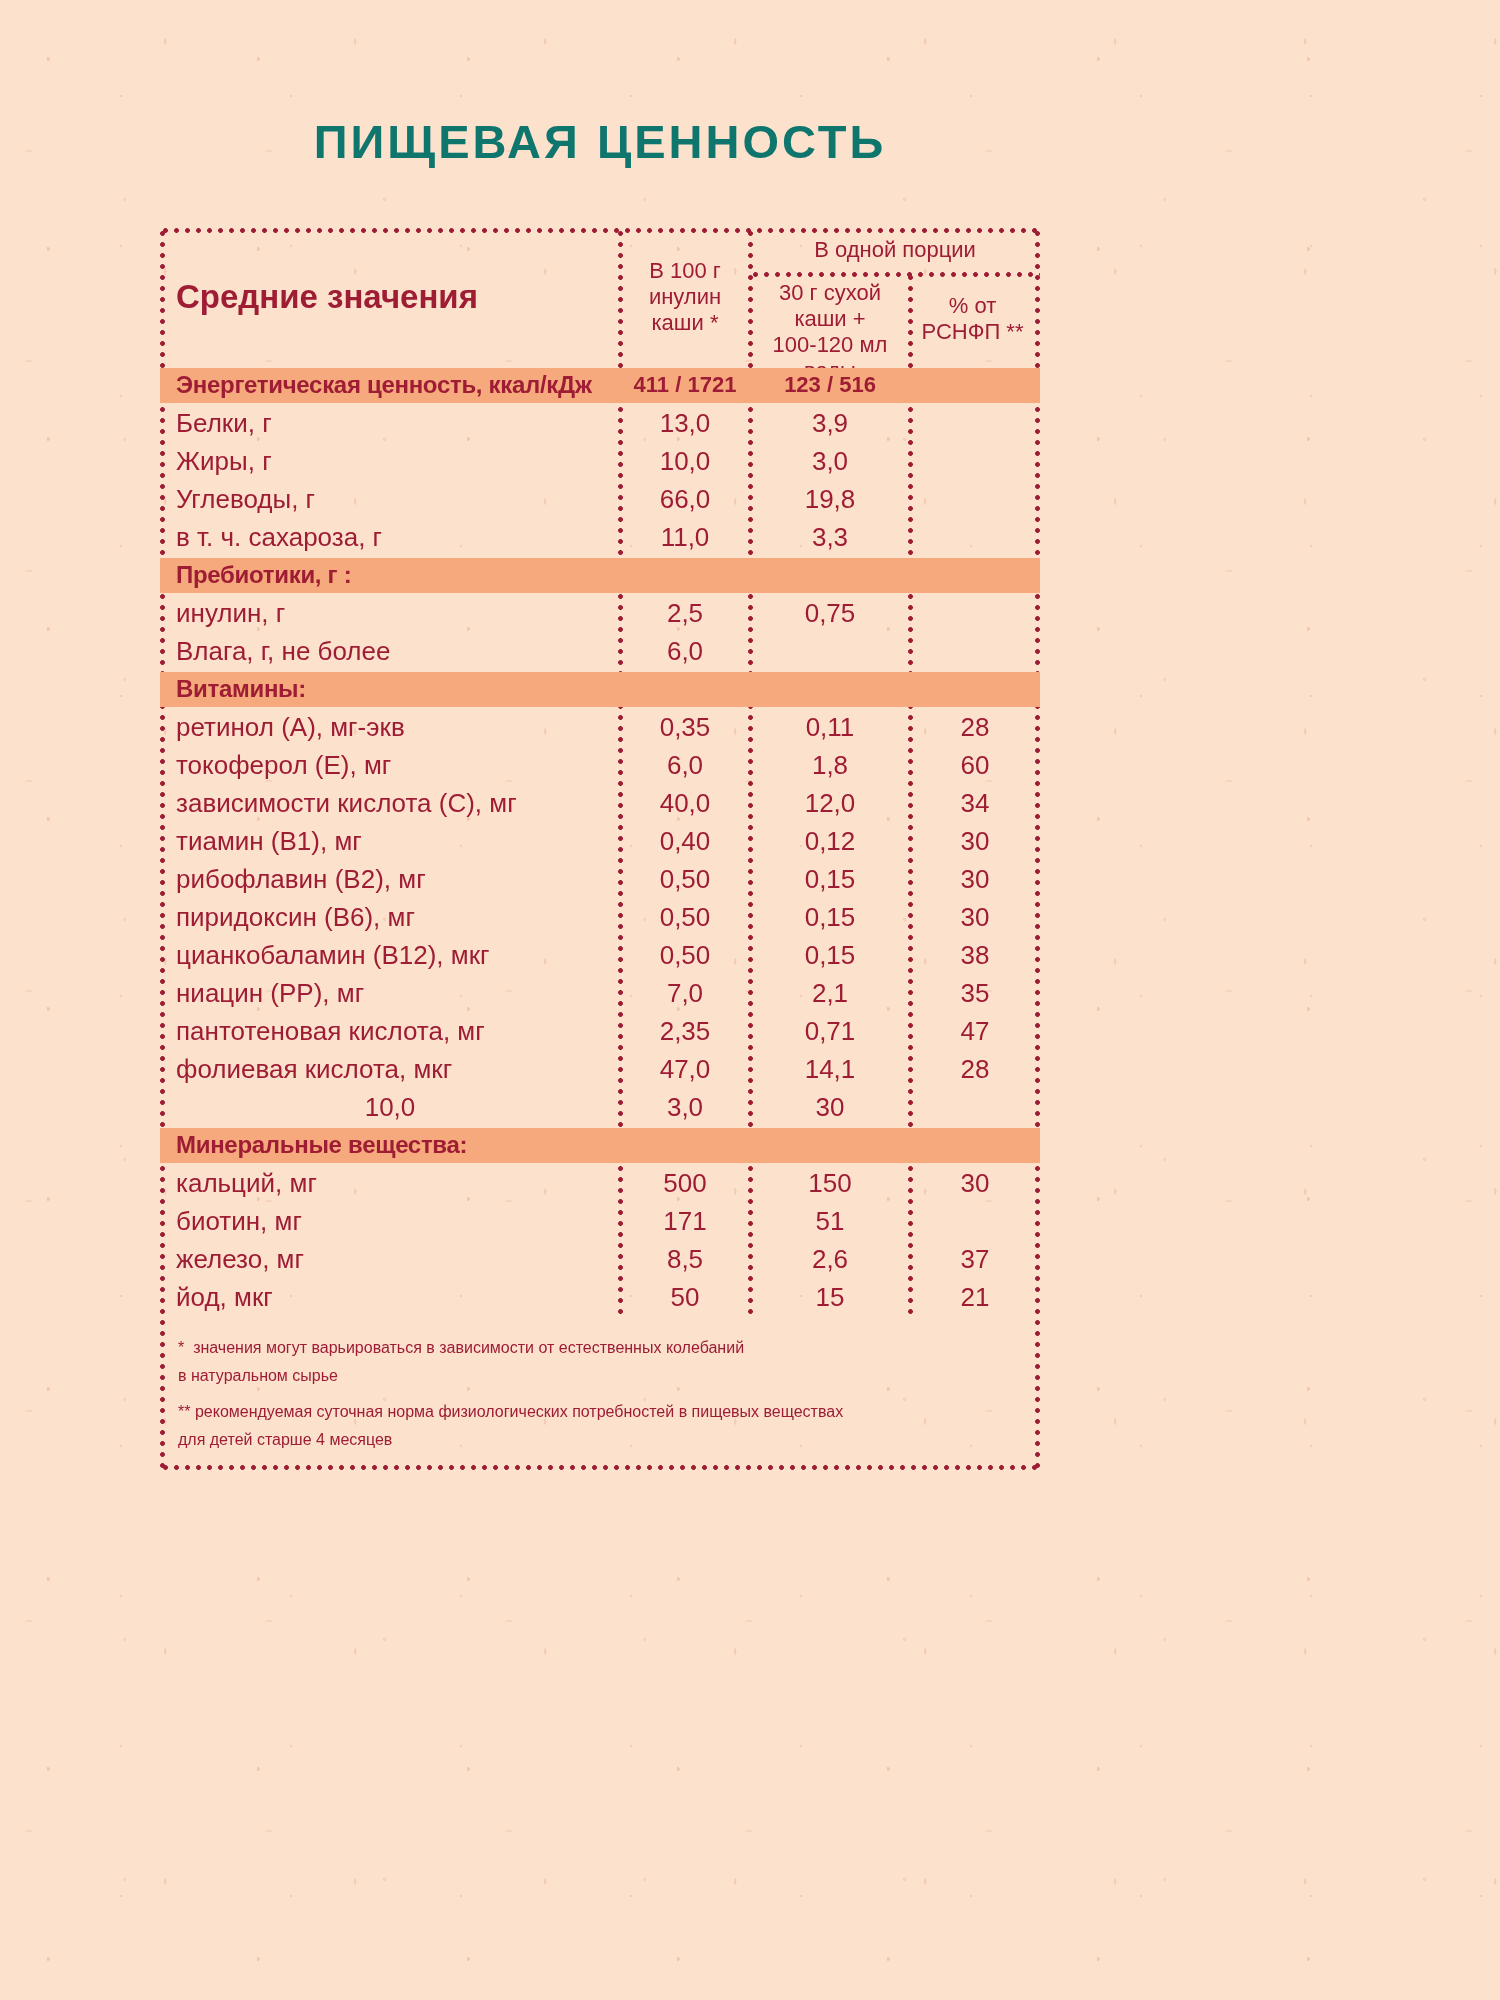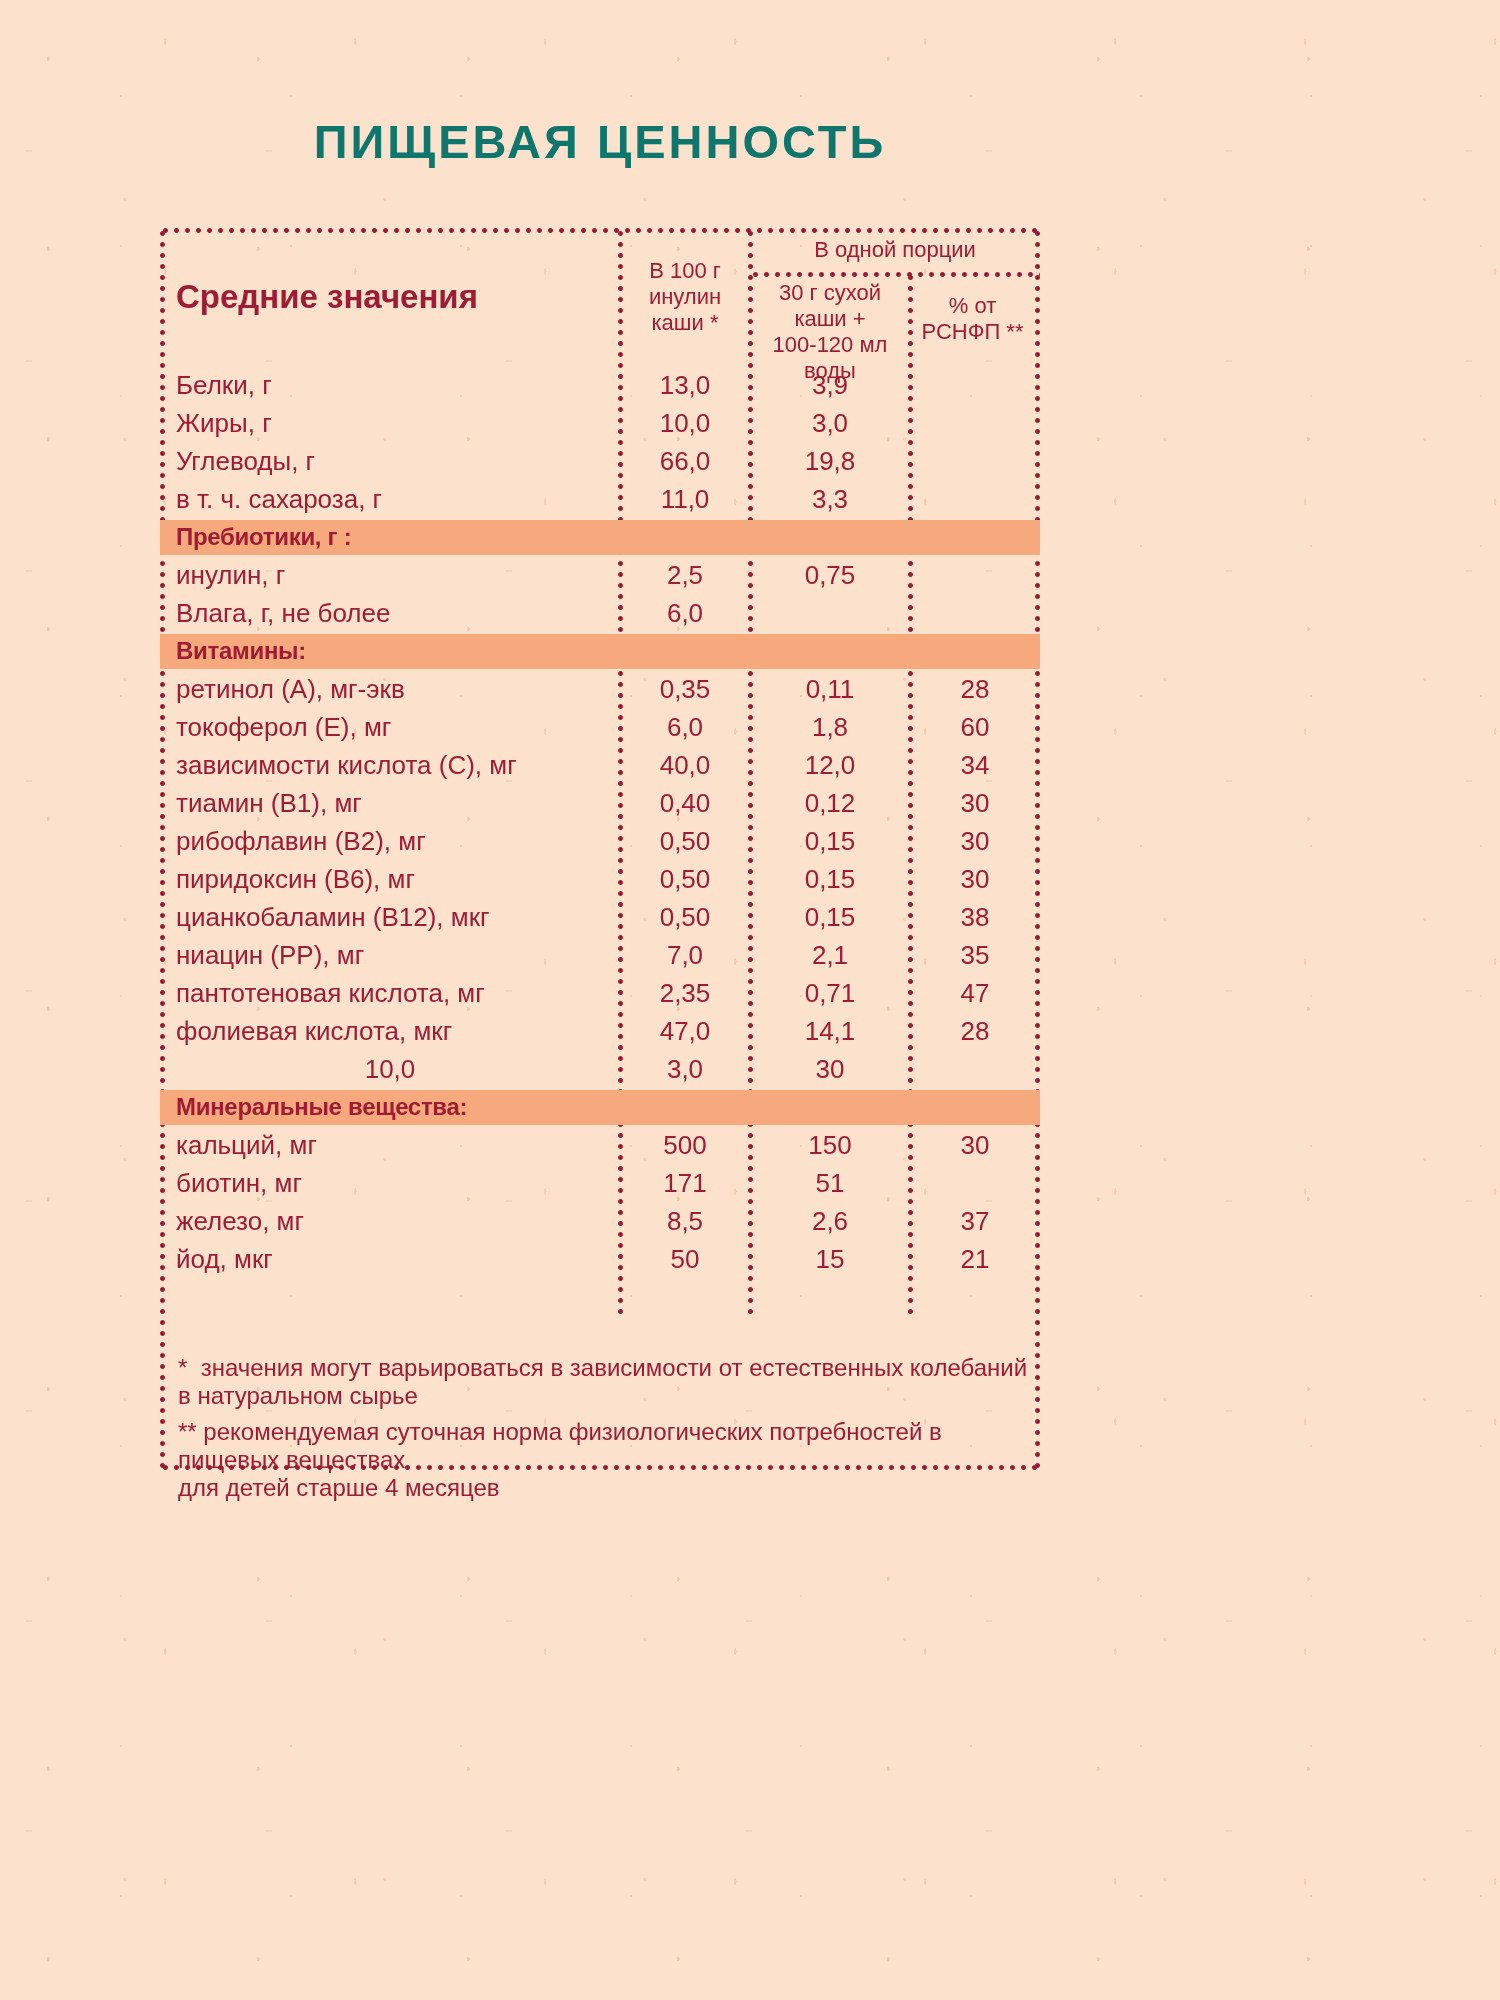--- a/index.html
+++ b/index.html
@@ -49,21 +49,21 @@
   
   .rows{position:absolute;left:0;top:138px;width:880px;}
   .row{display:grid;grid-template-columns:460px 130px 160px 130px;height:38px;align-items:center;}
   .cell{overflow:visible;}
   .cell.label{padding-left:16px;font-size:26px;}
   .cell.per100,.cell.portion,.cell.percent{text-align:center;font-size:26px;}
   .row.section{background:linear-gradient(var(--band),var(--band)) center / 100% 92% no-repeat;}
   .row.section .cell.label{font-size:24px;font-weight:bold;letter-spacing:-0.3px;}
   .row.section .cell.per100,.row.section .cell.portion{font-size:22px;font-weight:bold;}
   
-  .footnotes{position:absolute;left:18px;top:1106px;width:850px;font-size:24px;line-height:28px;margin-top:20px;}
+  .footnotes{position:absolute;left:18px;top:1106px;width:850px;font-size:16px;line-height:28px;}
   .footnotes p{margin:0 0 8px 0;}
   .fn-text{white-space:pre-line;}
 </style>
 </head>
 <body>
 
 <div class="content">
 
   <h1 class="title">ПИЩЕВАЯ ЦЕННОСТЬ</h1>
 
@@ -83,20 +83,26 @@
 инулин
 каши *</div>
     <div class="hdr-small hdr-portion-group">В одной порции</div>
     <div class="hdr-small hdr-portion">30 г сухой
 каши +
 100-120 мл воды</div>
     <div class="hdr-small hdr-percent">% от
 РСНФП **</div>
 
     <div class="rows">
+        <div class="row section">
+          <div class="cell label">Энергетическая ценность, ккал/кДж</div>
+          <div class="cell per100">411 / 1721</div>
+          <div class="cell portion">123 / 516</div>
+          <div class="cell percent"></div>
+        </div>
         <div class="row">
           <div class="cell label">Белки, г</div>
           <div class="cell per100">13,0</div>
           <div class="cell portion">3,9</div>
           <div class="cell percent"></div>
         </div>
         <div class="row">
           <div class="cell label">Жиры, г</div>
           <div class="cell per100">10,0</div>
           <div class="cell portion">3,0</div>

